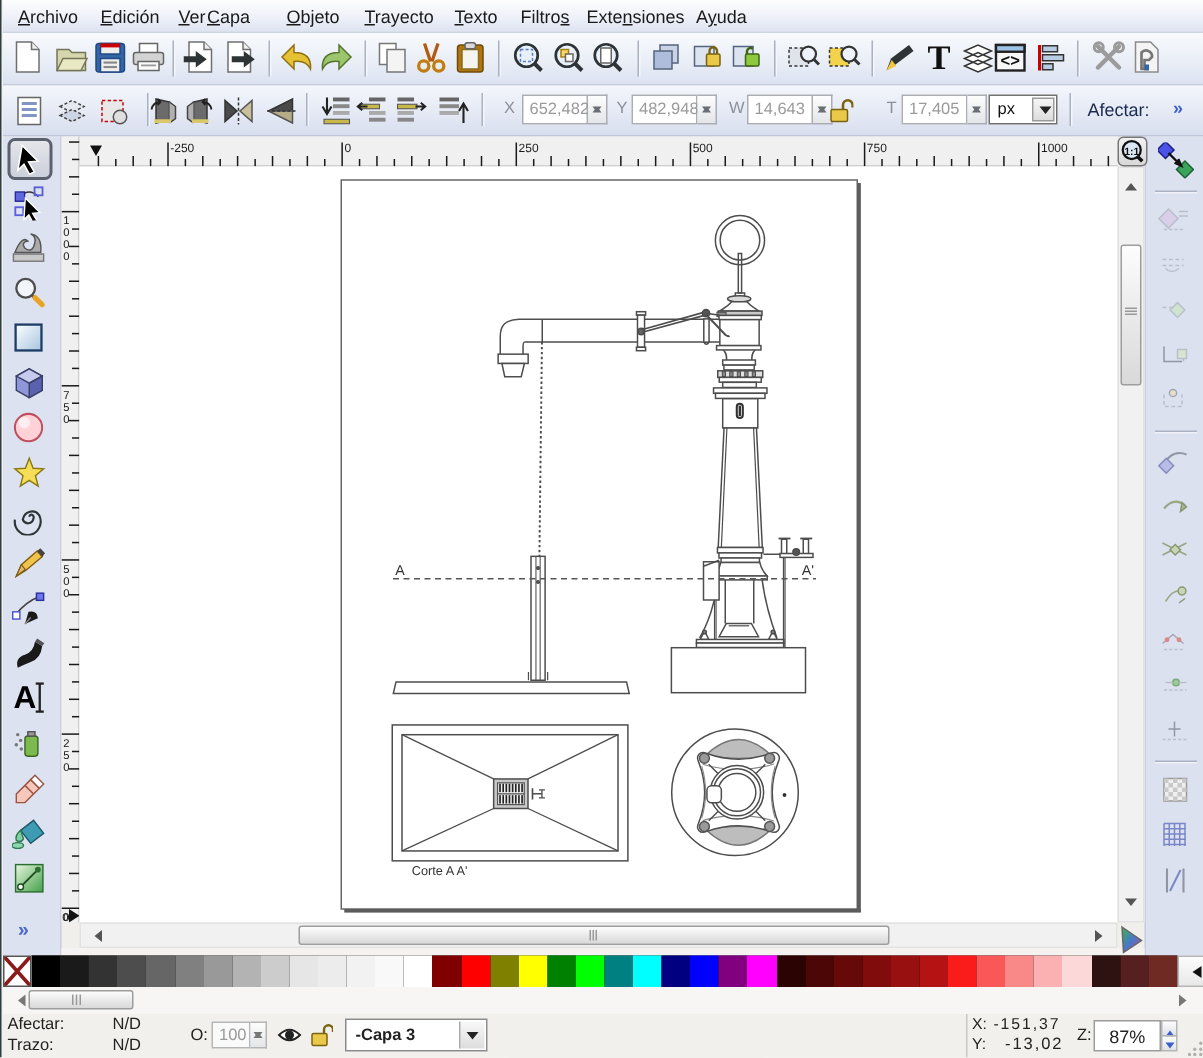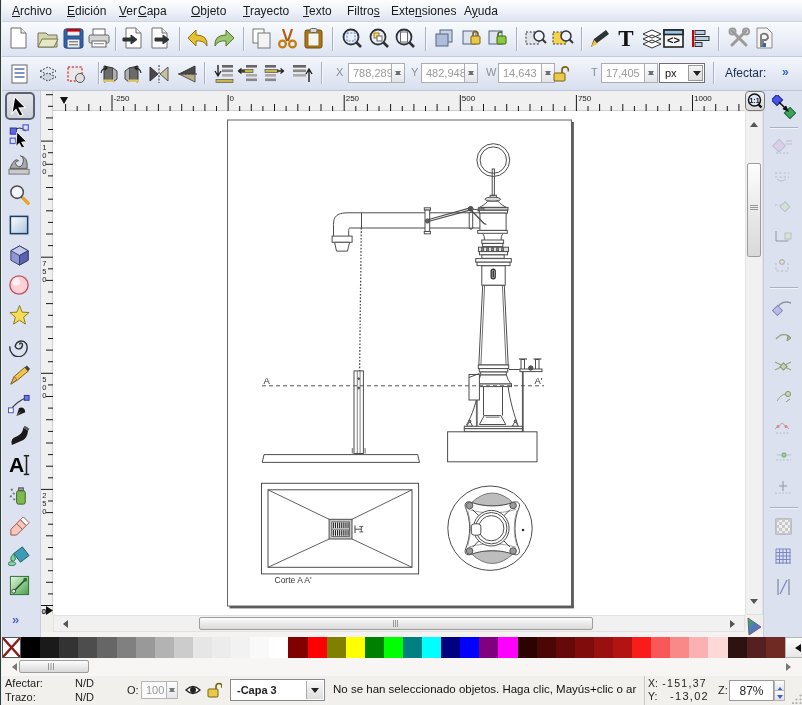--- a/index.html
+++ b/index.html
@@ -258,21 +258,21 @@
       </svg>
       <svg class="ico" style="left:289px;top:6px" width="22" height="22" viewBox="0 0 22 22">
         <rect x="2" y="2" width="13" height="2.6" fill="#666"></rect>
         <rect x="2" y="6.5" width="13" height="2.6" fill="#888"></rect>
         <rect x="2" y="11" width="13" height="2.6" fill="#aaa"></rect>
         <path d="M18 19 v-12 m-3 4 l3 -5 3 5" stroke="#222" stroke-width="1.4" fill="none"></path>
       </svg>
       <div class="flab" style="left:334px">X</div>
       <div class="flab" style="left:409px">Y</div>
       <div class="flab" style="left:484px">W</div>
-      <div class="fbox" style="left:346px;width:44px">788,289</div>
+      <div class="fbox" style="left:346px;width:44px">652,482</div>
       <div class="spin" style="left:390px"></div>
       <div class="fbox" style="left:419px;width:44px">482,948</div>
       <div class="spin" style="left:463px"></div>
       <div class="fbox" style="left:496px;width:44px">14,643</div>
       <div class="spin" style="left:540px"></div>
       <svg class="ico" style="left:551px;top:8px" width="16" height="18" viewBox="0 0 16 18">
         <rect x="1" y="8" width="11" height="8" rx="1" fill="#e9c84a" stroke="#7a6310"></rect>
         <path d="M9 8 v-3 a3.2 3.2 0 0 1 6.4 0 v1.6" fill="none" stroke="#7a6310" stroke-width="1.7"></path>
       </svg>
       <div class="flab" style="left:589px">T</div>
@@ -867,21 +867,20 @@
       <svg class="abs" style="left:204px;top:5px" width="16" height="18" viewBox="0 0 16 18">
         <rect x="2" y="8" width="10" height="8" rx="1" fill="#e9c84a" stroke="#7a6310"></rect>
         <path d="M10 8 v-2.5 a3 3 0 0 1 6 0 v1.5" fill="none" stroke="#7a6310" stroke-width="1.6"></path>
       </svg>
       <div class="abs" style="left:228px;top:3px;width:95px;height:22px;background:#fff;border:1px solid #8a8a8a">
         <span style="position:absolute;left:6px;top:4px;font-weight:bold;font-size:11px">-Capa 3</span>
         <span style="position:absolute;right:1px;top:1px;width:17px;height:18px;background:linear-gradient(#f8f8f8,#ddd);border-left:1px solid #aaa">
           <span class="arr" style="left:4px;top:7px;border:4.5px solid transparent;border-top:5.5px solid #222"></span>
         </span>
       </div>
-      <div class="abs" style="left:331px;top:7px;font-size:11.5px;color:#111">No se han seleccionado objetos. Haga clic, Mayús+clic o ar</div>
       <div class="abs" style="left:642px;top:0;width:1px;height:29px;background:#c9c8c4"></div>
       <div class="abs" style="left:646px;top:1px;font-size:10.5px">X:</div>
       <div class="abs" style="left:646px;top:14px;font-size:10.5px">Y:</div>
       <div class="abs" style="left:650px;top:1px;font-size:10.5px;width:55px;text-align:right;white-space:nowrap;letter-spacing:1.3px">-151,37</div>
       <div class="abs" style="left:668px;top:14px;font-size:11px;width:55px;text-align:left;white-space:nowrap;letter-spacing:1.3px">-13,02</div>
       <div class="abs" style="left:716px;top:8px;font-size:11px">Z:</div>
       <div class="abs" style="left:727px;top:4px;width:45px;height:21px;background:#fff;border:1px solid #9a9a9a;font-size:12px;text-align:center;padding-top:3px">87%</div>
       <div class="abs" style="left:772px;top:4px;width:11px;height:11px;background:linear-gradient(#fdfdfd,#e0e2e6);border:1px solid #b5b5b5">
         <span class="arr" style="left:1.5px;top:2.5px;border:3px solid transparent;border-bottom:4px solid #3a5fcd"></span>
       </div>

